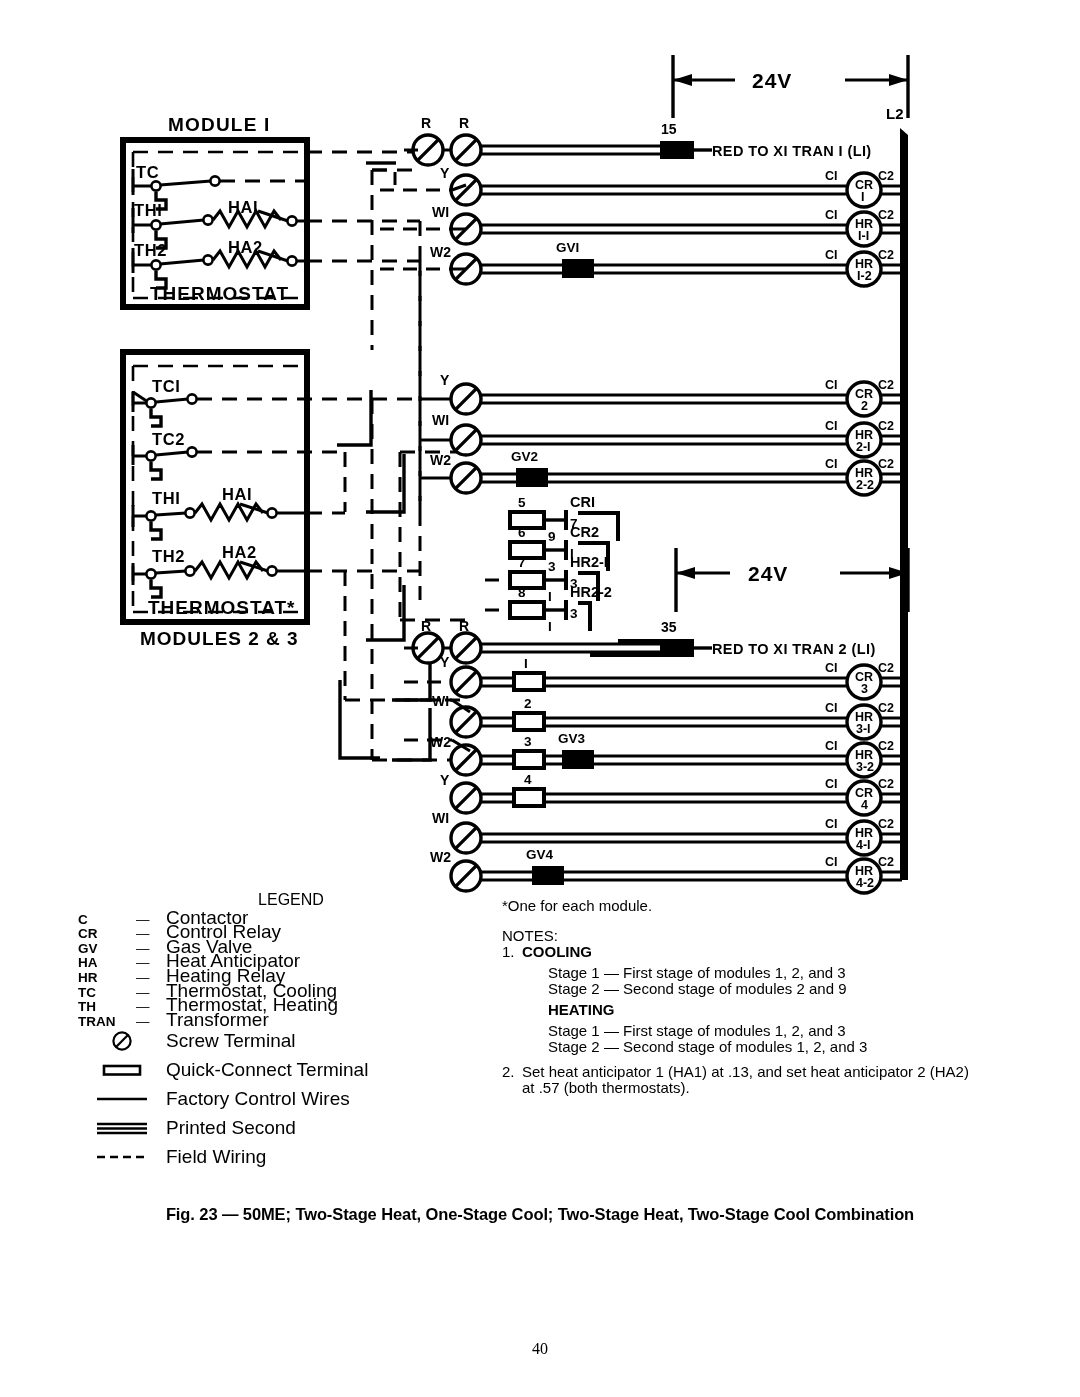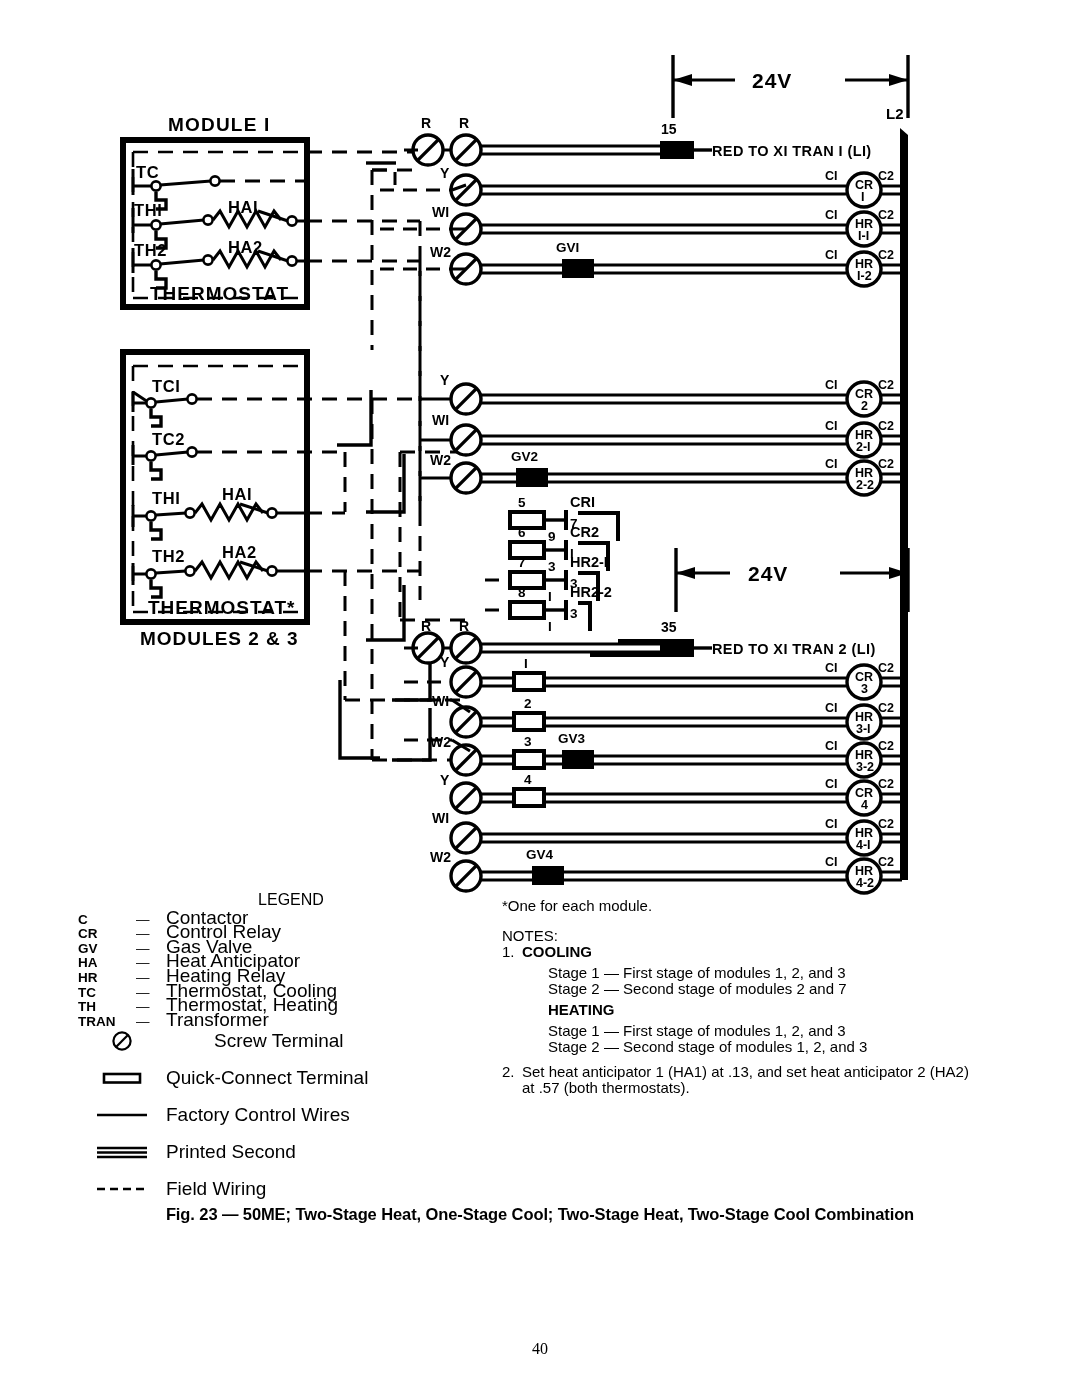--- a/index.html
+++ b/index.html
@@ -56,21 +56,21 @@
     width: 30px;
     font-size: 13.5px;
   }
   .legend-term {
     font-size: 19px;
   }
   .legend-sym-row {
     display: flex;
     align-items: center;
     height: 19px;
-    margin-top: 18px;
+    margin-top: 10px;
   }
   .legend-sym-box {
     width: 88px;
     display: flex;
     justify-content: center;
     align-items: center;
   }
   .notes-block {
     position: absolute;
     left: 502px;
@@ -615,21 +615,21 @@
       <span class="legend-abbr">TH</span>
       <span class="legend-dash">—</span>
       <span class="legend-term">Thermostat, Heating</span>
     </div>
     <div class="legend-row">
       <span class="legend-abbr">TRAN</span>
       <span class="legend-dash">—</span>
       <span class="legend-term">Transformer</span>
     </div>
 
-    <div class="legend-sym-row" style="margin-top:4px;gap:48px;">
+    <div class="legend-sym-row" style="margin-top:4px;">
       <span class="legend-sym-box">
         <svg width="26" height="22" viewBox="0 0 26 22">
           <circle cx="13" cy="11" r="8.6" fill="#fff" stroke="#000" stroke-width="2.2"></circle>
           <line x1="6.8" y1="17.2" x2="19.2" y2="4.8" stroke="#000" stroke-width="2.2"></line>
         </svg>
       </span>
       <span class="legend-term">Screw Terminal</span>
     </div>
     <div class="legend-sym-row">
       <span class="legend-sym-box">
@@ -670,21 +670,21 @@
   <div class="notes-block">
     <div class="note-star">*One for each module.</div>
     <div class="notes-head">NOTES:</div>
 
     <div class="note-item">
       <span class="note-num">1.</span>
       <span class="note-body">
         <span class="note-sub">COOLING</span>
         <div class="gap-sm"></div>
         <div class="stage-line">Stage 1 — First stage of modules 1, 2, and 3</div>
-        <div class="stage-line">Stage 2 — Second stage of modules 2 and 7</div>
+        <div class="stage-line">Stage 2 — Second stage of modules 2 and 9</div>
         <div class="gap-sm"></div>
         <div class="stage-line note-sub">HEATING</div>
         <div class="gap-sm"></div>
         <div class="stage-line">Stage 1 — First stage of modules 1, 2, and 3</div>
         <div class="stage-line">Stage 2 — Second stage of modules 1, 2, and 3</div>
       </span>
     </div>
 
     <div style="height:10px"></div>
 

